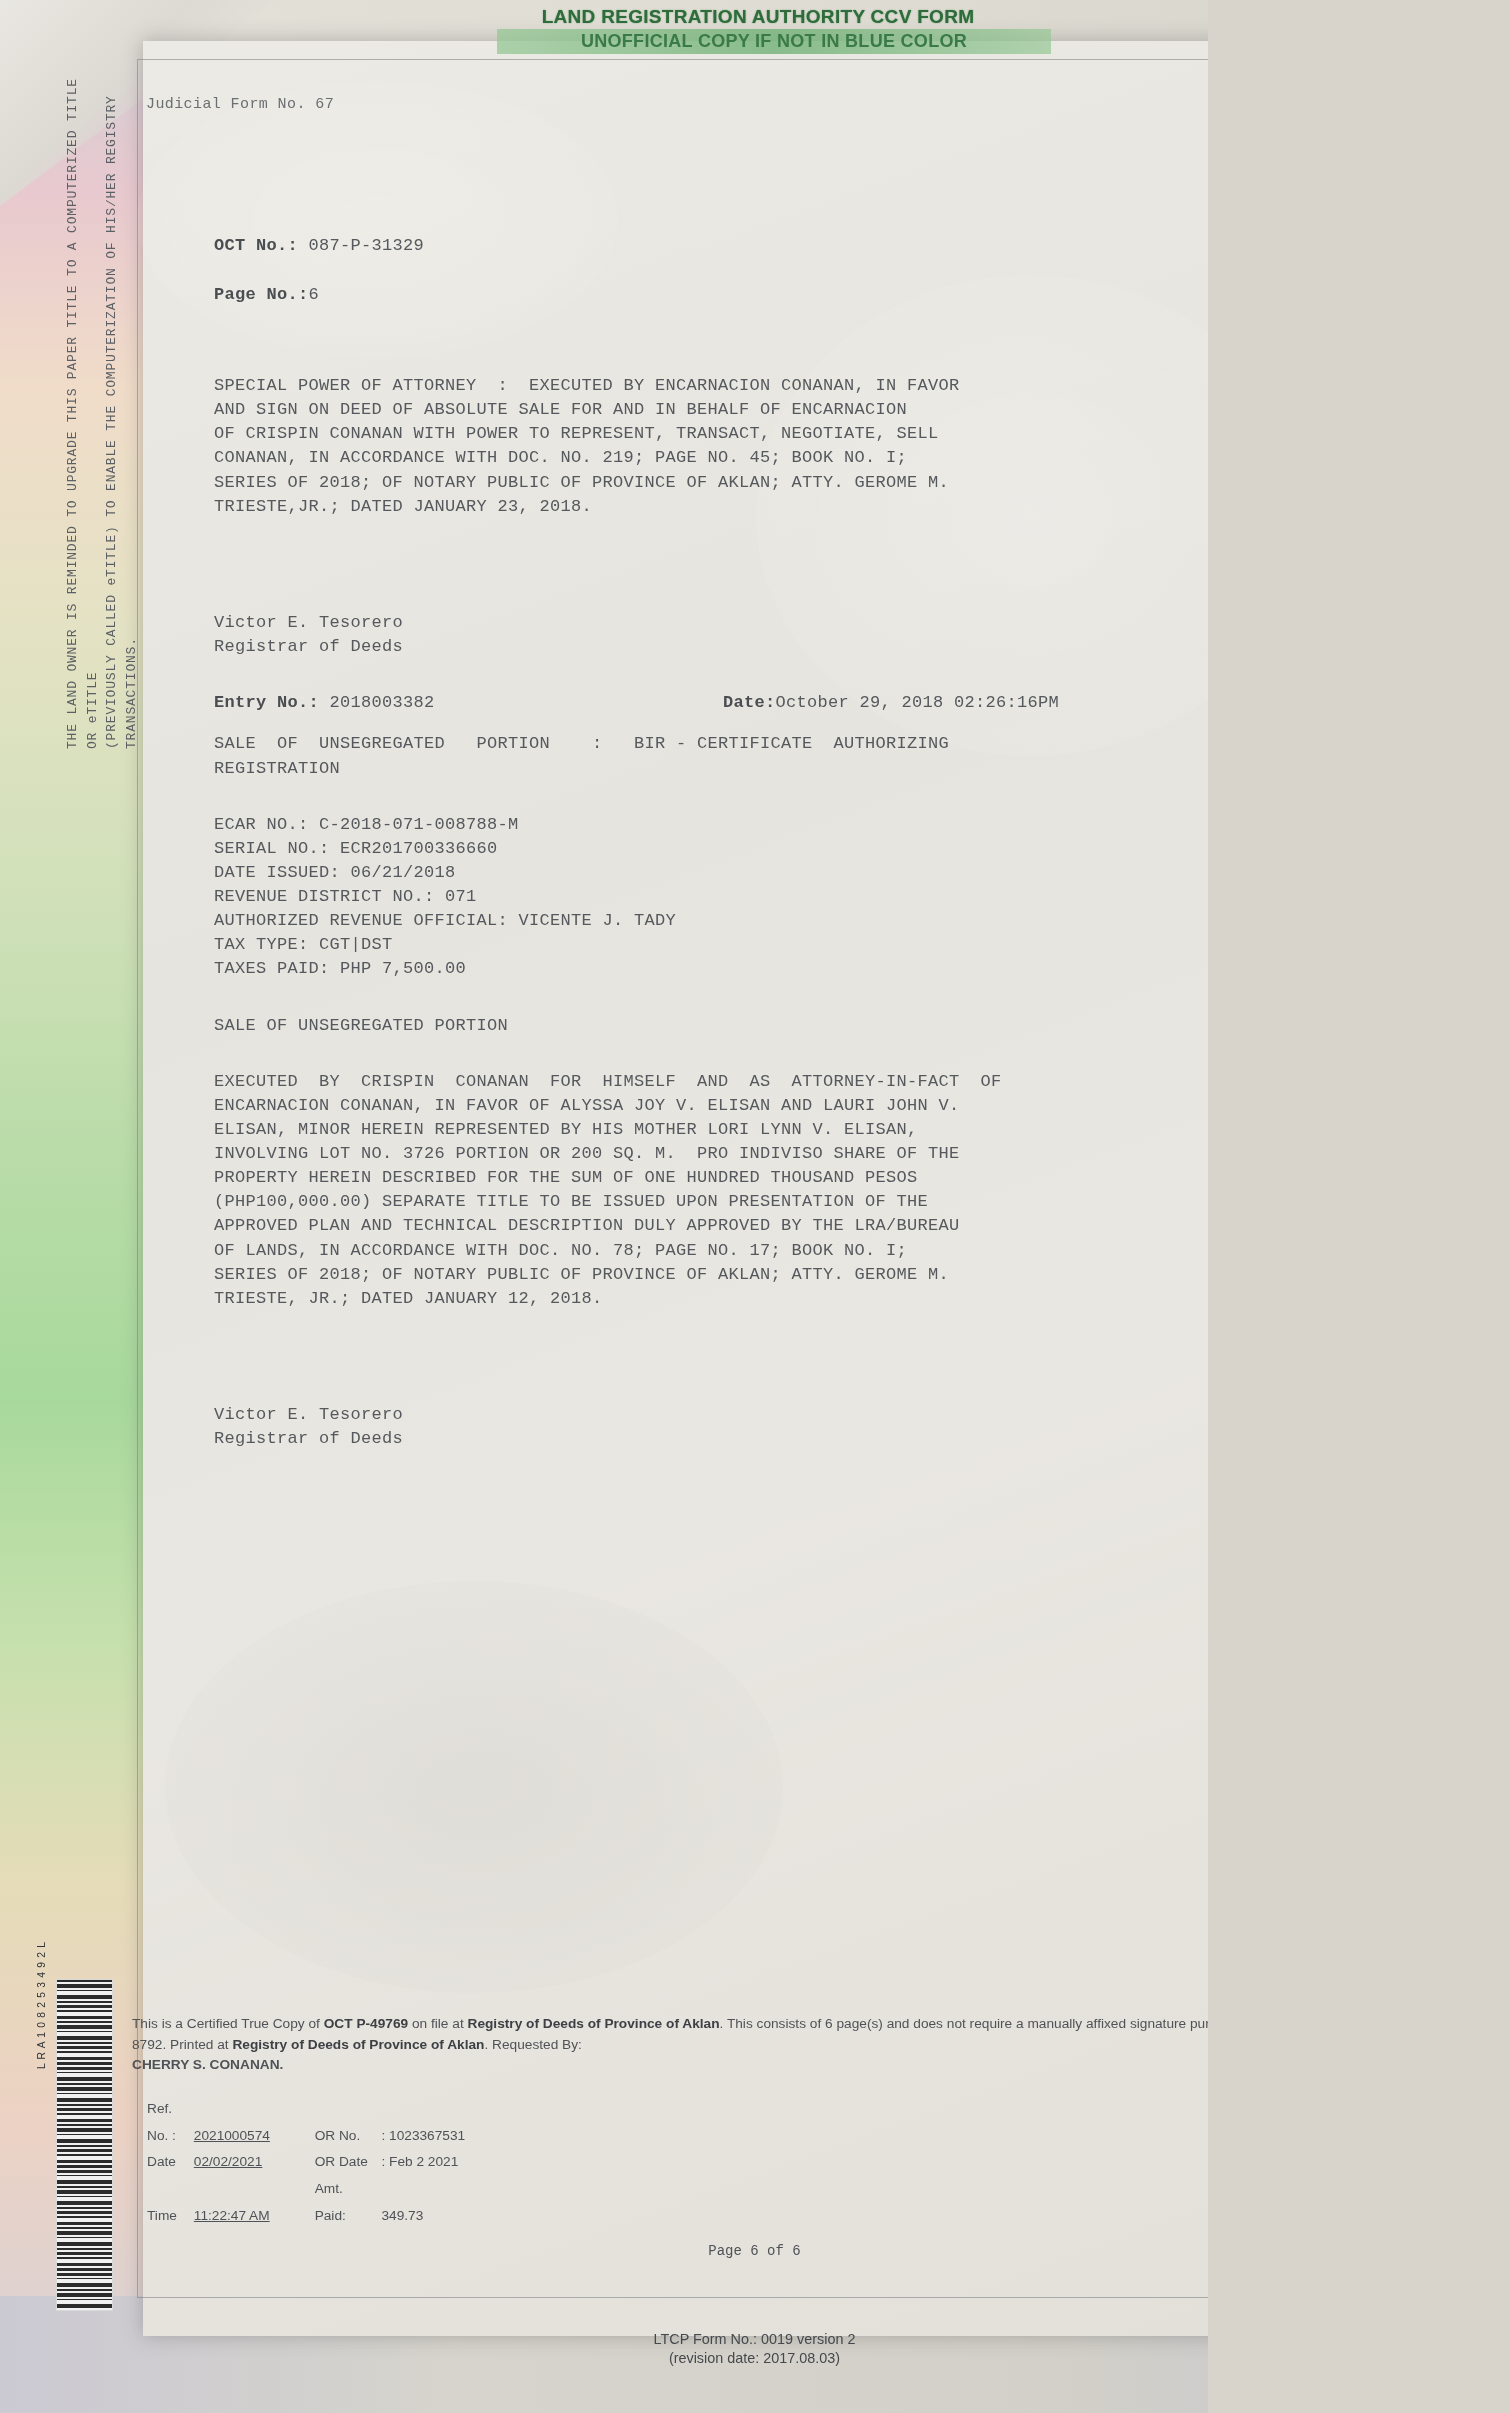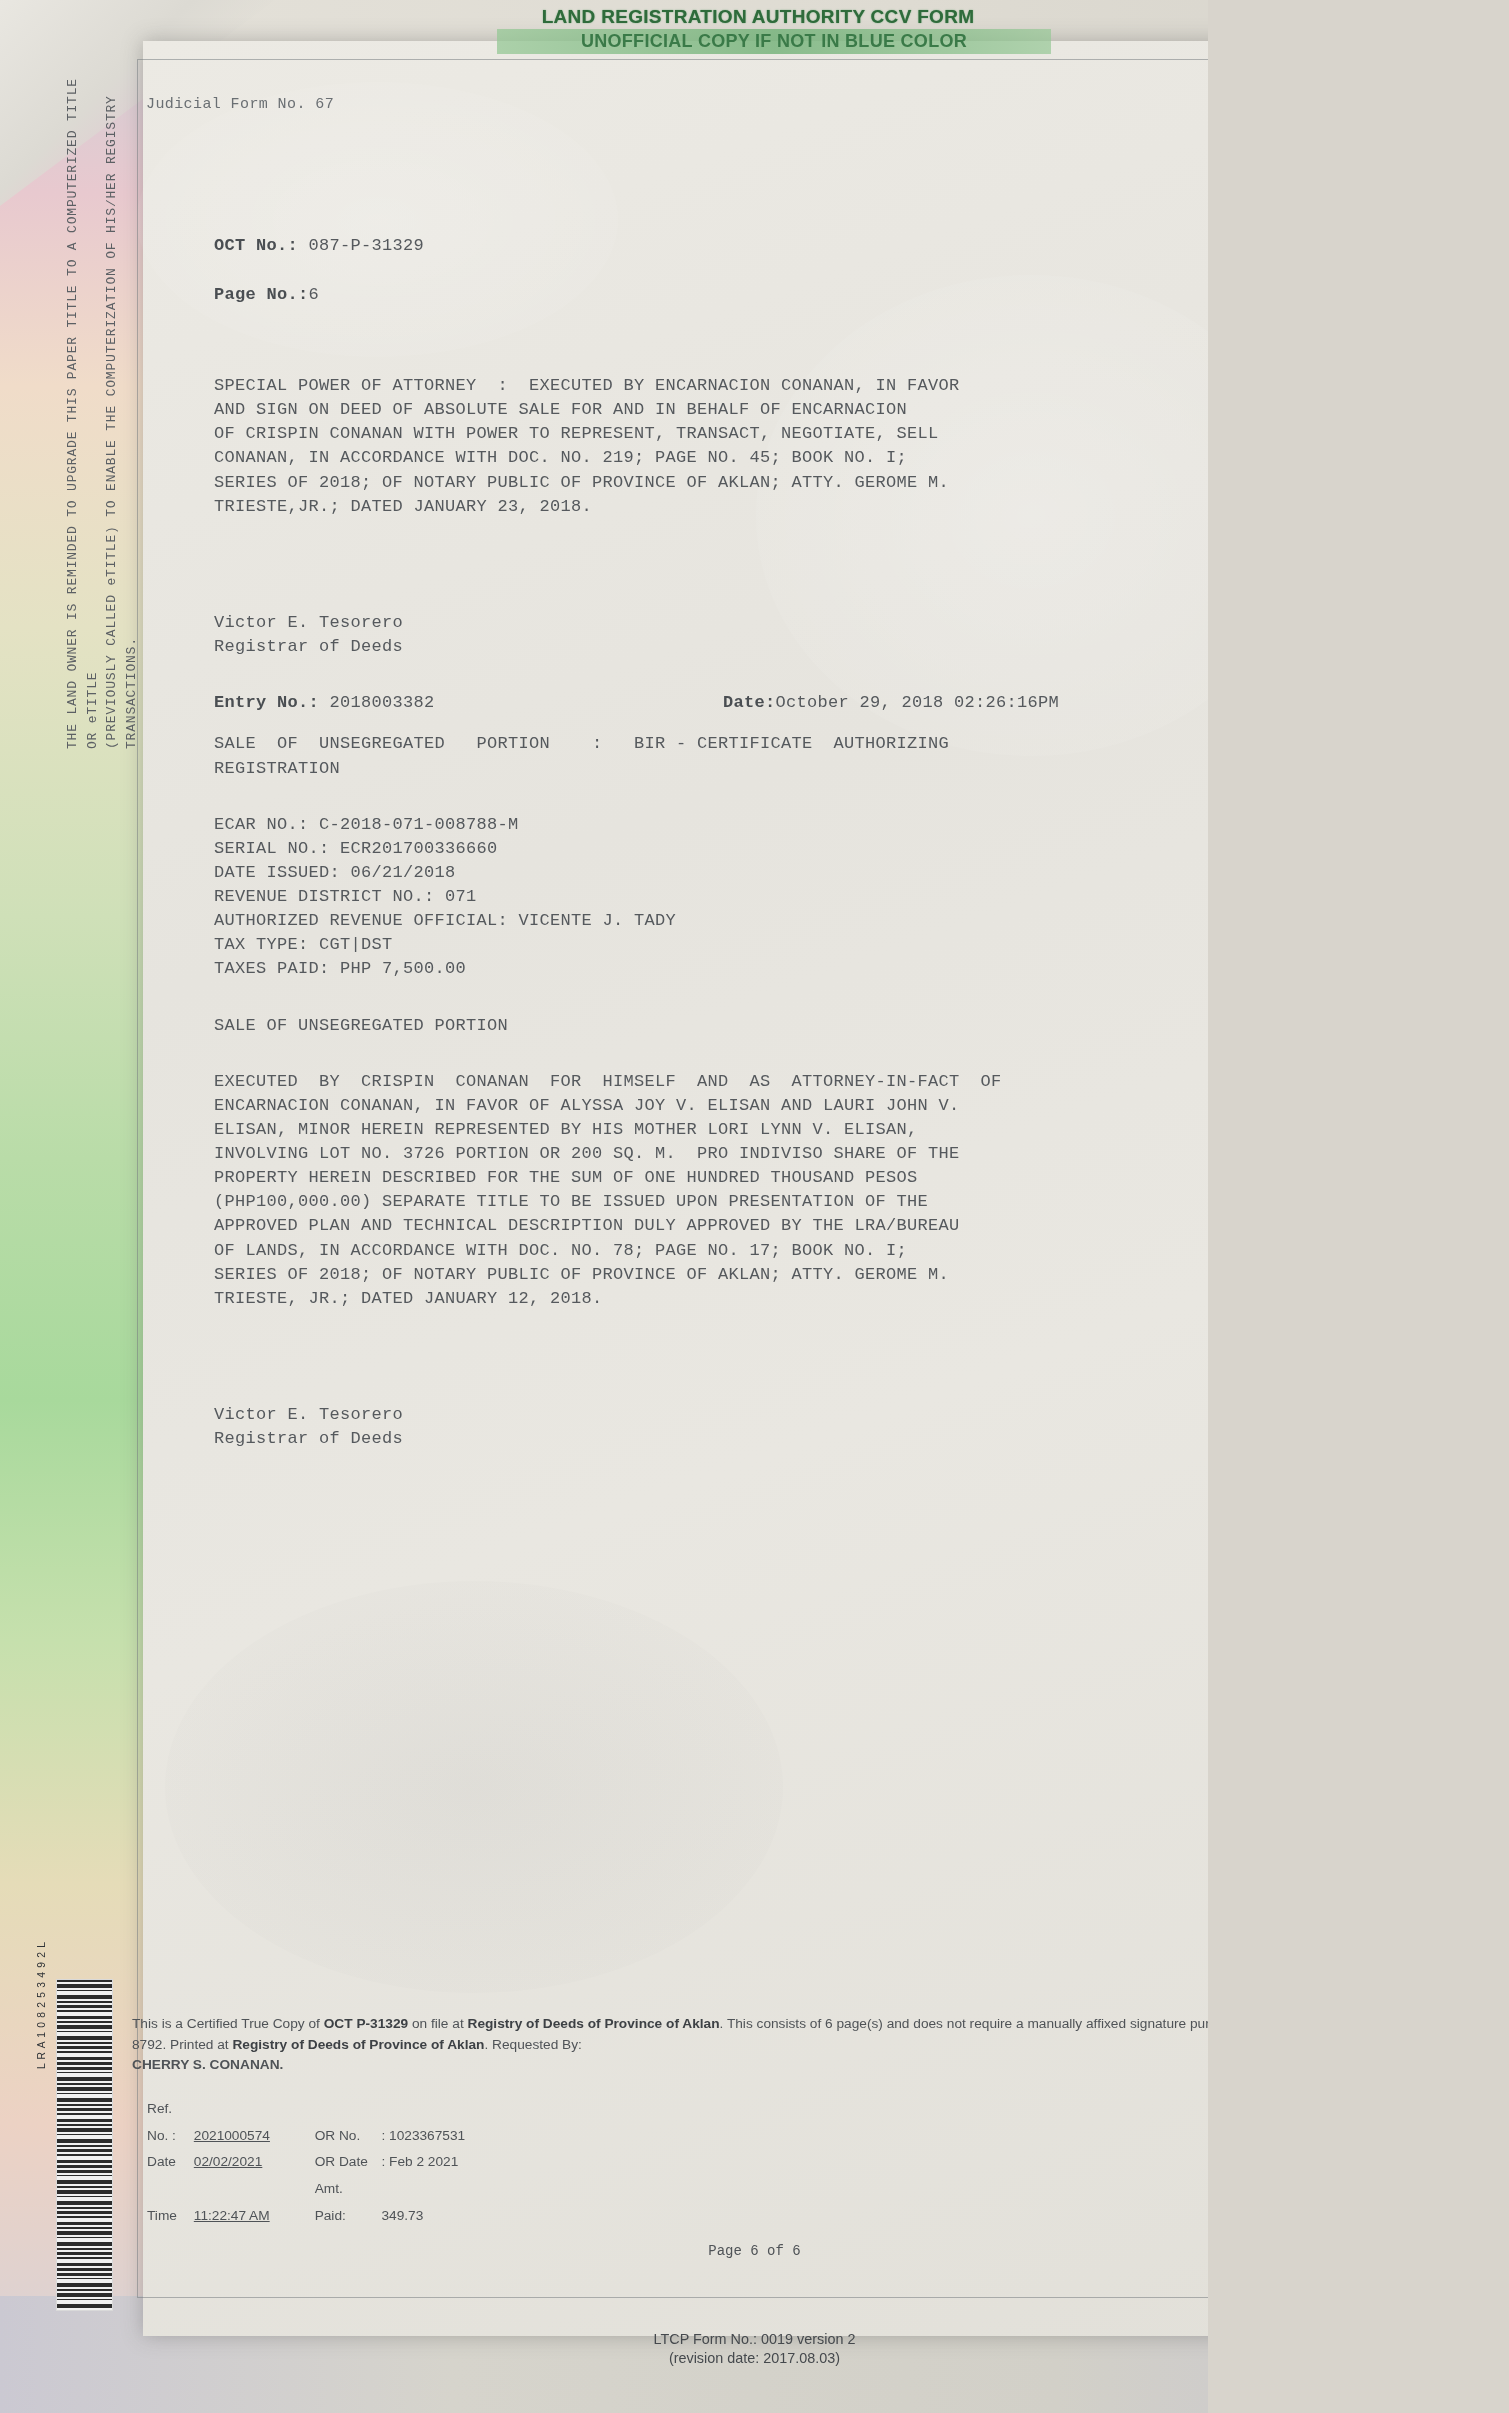--- a/index.html
+++ b/index.html
@@ -386,21 +386,21 @@
     <div>THE LAND OWNER IS REMINDED TO UPGRADE THIS PAPER TITLE TO A COMPUTERIZED TITLE OR eTITLE</div>
     <div>(PREVIOUSLY CALLED eTITLE) TO ENABLE THE COMPUTERIZATION OF HIS/HER REGISTRY TRANSACTIONS.</div>
   </div>
 
   <div class="side-right">THIS IS A CERTIFIED TRUE COPY OF THE GOVERNMENT COPY OF THIS TITLE.</div>
 
   <div class="barcode"></div>
   <div class="barcode-label">L R A 1 0 8 2 5 3 4 9 2 L</div>
 
   <div class="cert-block">
-    <span>This is a Certified True Copy of </span><b>OCT P-31329</b><span> on file at </span><b>Registry of Deeds of Province of Aklan</b><span>. This consists of 6 page(s) and does not require a manually affixed signature pursuant to R.A. No. 8792. Printed at </span><b>Registry of Deeds of Province of Aklan</b><span>. Requested By:</span>
+    <span>This is a Certified True Copy of </span><b>OCT P-49769</b><span> on file at </span><b>Registry of Deeds of Province of Aklan</b><span>. This consists of 6 page(s) and does not require a manually affixed signature pursuant to R.A. No. 8792. Printed at </span><b>Registry of Deeds of Province of Aklan</b><span>. Requested By:</span>
     <div class="cert-name">CHERRY S. CONANAN.</div>
   </div>
 
   <div class="ref-table">
     <div>
       <span class="ref-label">Ref. No. :</span>
       <span class="ref-val u">2021000574</span>
       <span class="ref-or-label">OR No.</span>
       <span>: 1023367531</span>
     </div>

